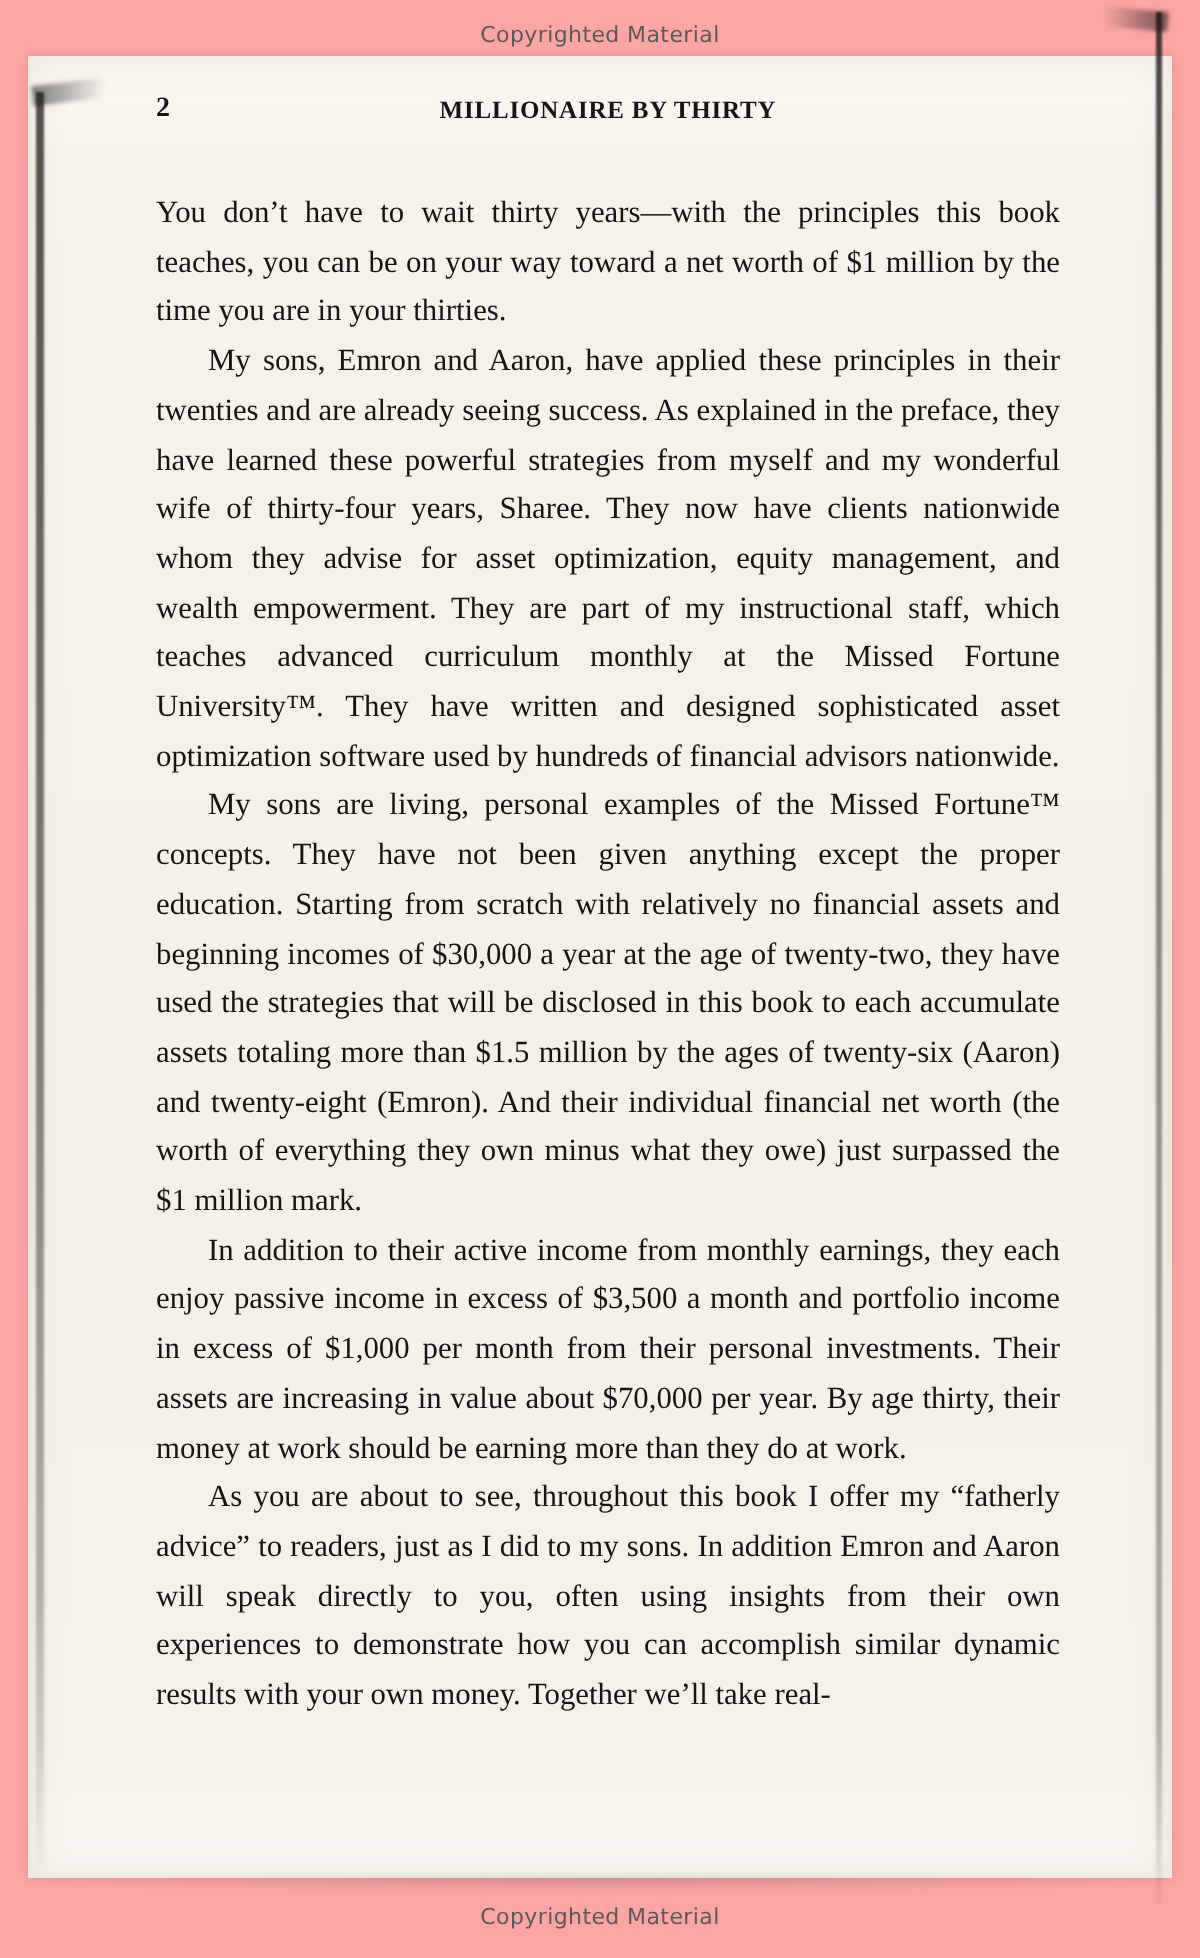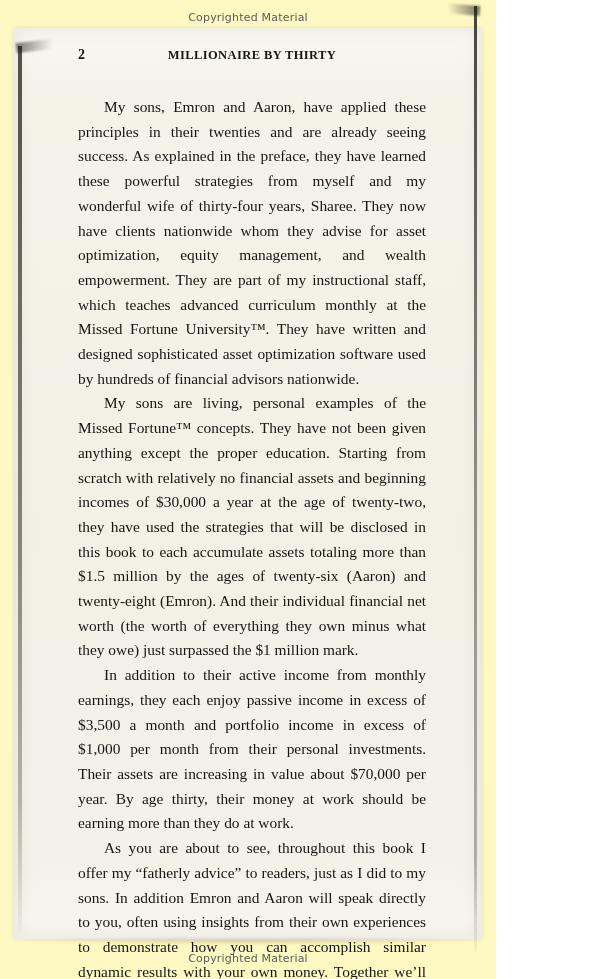--- a/index.html
+++ b/index.html
@@ -2,21 +2,21 @@
 <html><head>
 <meta charset="utf-8">
 <style>
   html,body{margin:0;padding:0;}
   body{
     width:600px;height:979px;
     background:#ffffff;
     font-family:"Liberation Serif", serif;
     overflow:hidden;
   }
-  .scan{position:relative;width:496px;height:979px;background:#fef9c3;}
+  .scan{position:relative;width:600px;height:979px;background:#fca5a5;}
   
   .paper{
     position:absolute;left:14px;right:14px;top:28px;bottom:40px;
     background:linear-gradient(180deg,#faf8f2 0%,#f5f2e9 6%,#f3f0e6 55%,#f4f1e9 92%,#f8f6f0 100%);
     box-shadow:inset 0 0 22px rgba(90,80,60,0.10), 0 0 4px rgba(0,0,0,0.12);
   }
   
   .edge-left{
     position:absolute;left:18px;top:46px;height:886px;width:4px;
     background:linear-gradient(to bottom, rgba(25,25,22,0.75) 0%, rgba(25,25,22,0.5) 55%, rgba(25,25,22,0.28) 85%, rgba(25,25,22,0.02) 100%);
@@ -87,20 +87,21 @@
   <div class="bottom-shadow"></div>
 
   <div class="copyright top">Copyrighted Material</div>
 
   <div class="header">
     <span class="page-number">2</span>
     <span class="running-head">MILLIONAIRE BY THIRTY</span>
   </div>
 
   <div class="body-text">
+      <p class="no-indent"><span>You don’t have to wait thirty years—with the principles this book teaches, you can be on your way toward a net worth of $1 million by the time you are in your thirties.</span></p>
       <p><span>My sons, Emron and Aaron, have applied these principles in their twenties and are already seeing success. As explained in the preface, they have learned these powerful strategies from myself and my wonderful wife of thirty-four years, Sharee. They now have clients nationwide whom they advise for asset optimization, equity management, and wealth empowerment. They are part of my instructional staff, which teaches advanced curriculum monthly at the Missed Fortune University™. They have written and designed sophisticated asset optimization software used by hundreds of financial advisors nationwide.</span></p>
       <p><span>My sons are living, personal examples of the Missed Fortune™ concepts. They have not been given anything except the proper education. Starting from scratch with relatively no financial assets and beginning incomes of $30,000 a year at the age of twenty-two, they have used the strategies that will be disclosed in this book to each accumulate assets totaling more than $1.5 million by the ages of twenty-six (Aaron) and twenty-eight (Emron). And their individual financial net worth (the worth of everything they own minus what they owe) just surpassed the $1 million mark.</span></p>
       <p><span>In addition to their active income from monthly earnings, they each enjoy passive income in excess of $3,500 a month and portfolio income in excess of $1,000 per month from their personal investments. Their assets are increasing in value about $70,000 per year. By age thirty, their </span><span class="italic">money at work</span><span> should be earning more than they </span><span class="italic">do at work</span><span>.</span></p>
       <p><span>As you are about to see, throughout this book I offer my “fatherly advice” to readers, just as I did to my sons. In addition Emron and Aaron will speak directly to you, often using insights from their own experiences to demonstrate how you can accomplish similar dynamic results with your own money. Together we’ll take real-</span></p>
     </div>
 
   <div class="copyright bottom">Copyrighted Material</div>
 
 </div>
 

